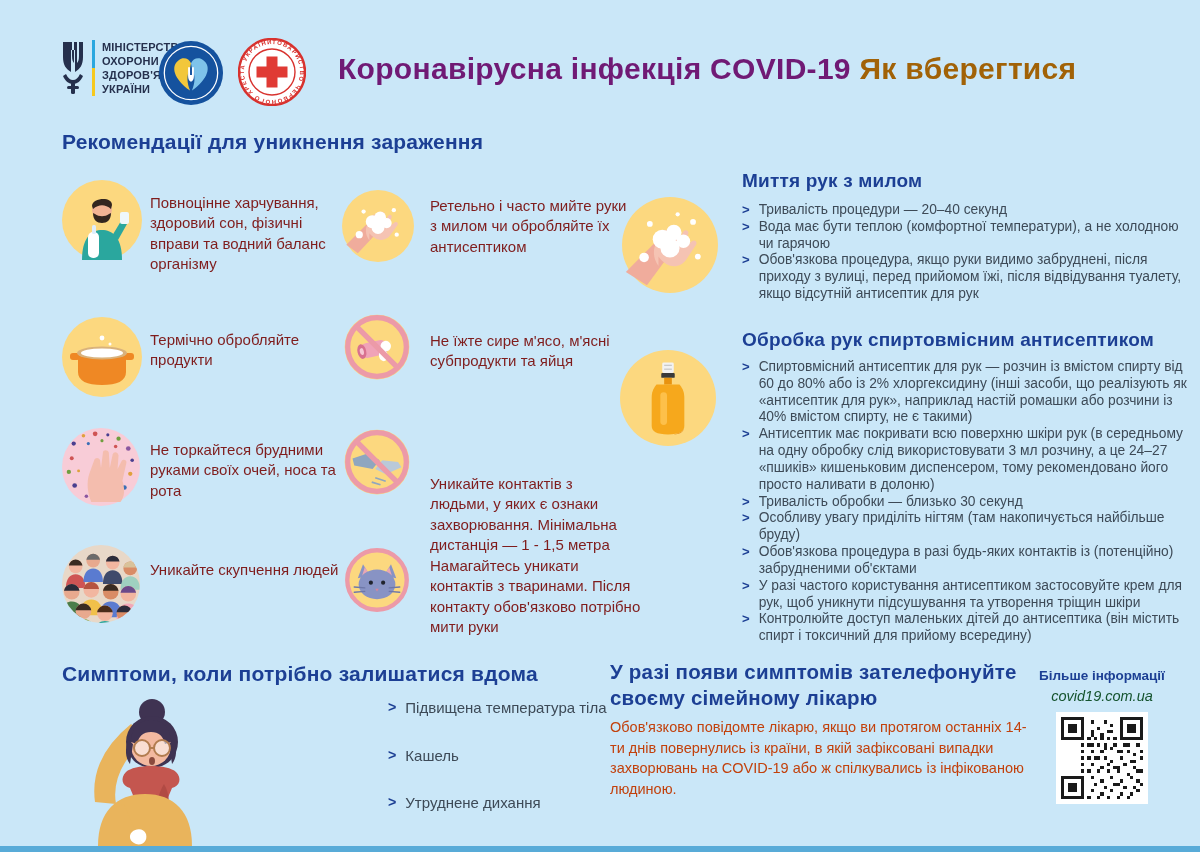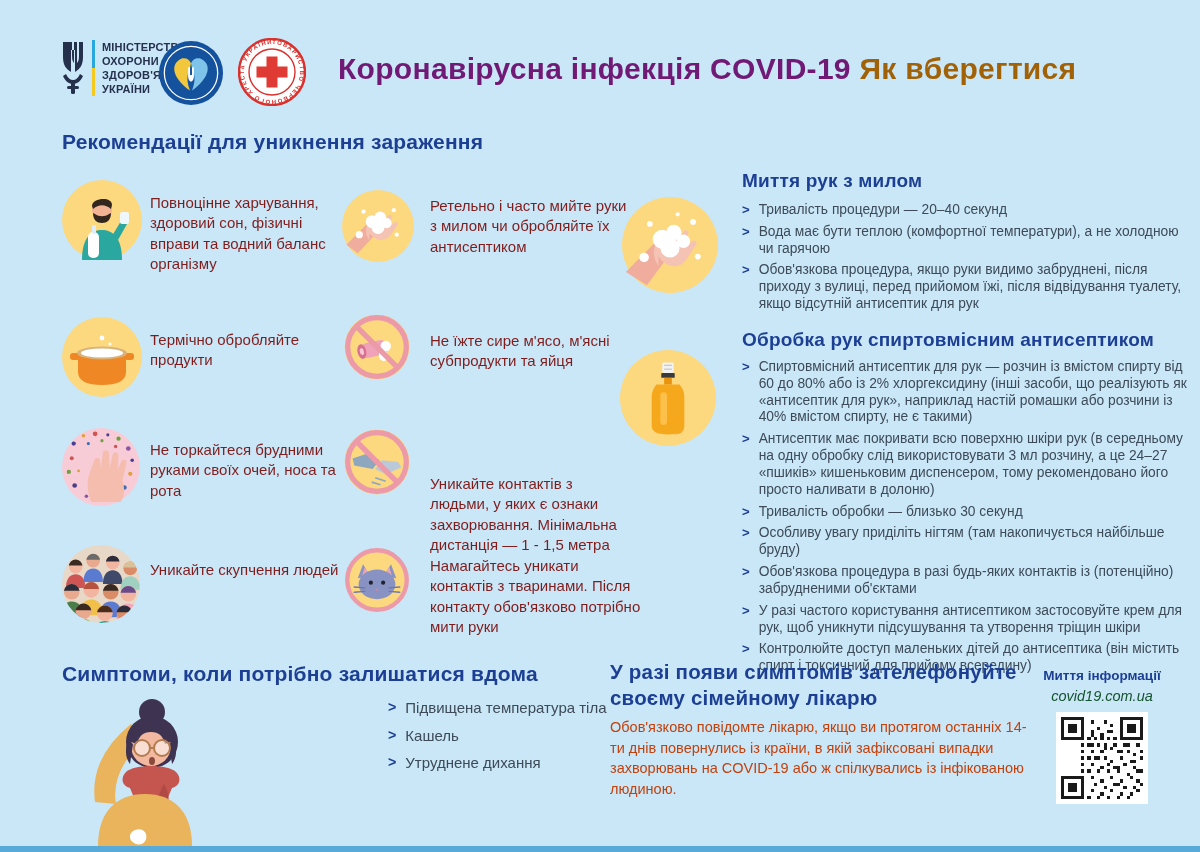--- a/index.html
+++ b/index.html
@@ -8,25 +8,25 @@
     background:#cae7f8;
     font-family:"Liberation Sans", sans-serif;
     color:#3d4a57;
   }
   .abs{position:absolute;}
   .sec-h{font-weight:bold; color:#1c3f94; letter-spacing:.2px;}
   .title{font-size:30px; font-weight:800; letter-spacing:.3px; white-space:nowrap;}
   .title .orange{color:#701a75;}
   .title .navy{color:#a16207;}
   .item-text{font-size:15px; line-height:1.36; font-weight:500; color:#7f1d1d;}
-  .blist{display:flex; flex-direction:column; gap:5px;}
+  .blist{display:flex; flex-direction:column; }
   .bullet{display:flex; font-size:13.8px; line-height:1.22; color:#3d4a57;}
   .bullet::before{content:">"; color:#1c3f94; font-weight:700; margin-right:9px; font-size:.95em;}
   .sym .bullet{font-size:15px; line-height:1.3;}
-  .sym{gap:8px;}
+  .sym{gap:28px;}
   .ministry-text{font-size:11px; font-weight:700; color:#25304d; line-height:1.28; letter-spacing:.2px;}
   .mini-bar{width:3px; height:56px; background:linear-gradient(#2aa7df 0 50%, #f6c91e 50% 100%); margin:0 7px 0 6px;}
   .para{font-size:14.5px; line-height:1.42; color:#c2410c;}
   .info-label{font-size:13.5px; font-weight:bold; color:#1c3f94;}
   .info-url{font-size:14.5px; color:#14532d; margin-top:5px;font-style:italic;}
   .qr-wrap{background:#fff; padding:5px; width:82px; height:82px; margin:8px auto 0;}
   .strip{position:absolute; left:0; bottom:0; width:100%; height:6px; background:#58abd8;}
 </style>
 </head>
 <body>
@@ -358,21 +358,21 @@
     <path d="M124 86c6 10 6 22 2 32l-12 2c2-12 4-24 10-34z" fill="#b14a44"></path>
     <path d="M58 148c0-34 18-52 47-52s47 18 47 52z" fill="#e9b45c"></path>
     <path d="M74 110l14 28 8-4-12-28z" fill="#e9b45c"></path>
     <path d="M92 134c4-4 12-4 14 2 2 7-4 12-10 10s-8-8-4-12z" fill="#ffffff"></path>
   </svg>
 
   <div class="abs sec-h" style="left:610px; top:659px; width:440px; font-size:20.5px; line-height:1.28;">У разі появи симптомів зателефонуйте своєму сімейному лікарю</div>
   <div class="abs para" style="left:610px; top:717px; width:424px;">Обов'язково повідомте лікарю, якщо ви протягом останніх 14-ти днів повернулись із країни, в якій зафіксовані випадки захворювань на COVID-19 або ж спілкувались із інфікованою людиною.</div>
 
   <div class="abs" style="left:1024px; top:668px; width:156px; text-align:center;">
-    <div class="info-label">Миття інформації</div>
+    <div class="info-label">Більше інформації</div>
     <div class="info-url">covid19.com.ua</div>
     <div class="qr-wrap">
       <svg width="82" height="82" viewBox="0 0 25 25" shape-rendering="crispEdges">
         <rect width="25" height="25" fill="#ffffff"></rect>
         <g fill="#1a1a1a">
           <rect x="0" y="0" width="7" height="7"></rect>
             <rect x="18" y="0" width="7" height="7"></rect>
             <rect x="0" y="18" width="7" height="7"></rect>
           <rect fill="#ffffff" x="1" y="1" width="5" height="5"></rect>
             <rect fill="#ffffff" x="19" y="1" width="5" height="5"></rect>

